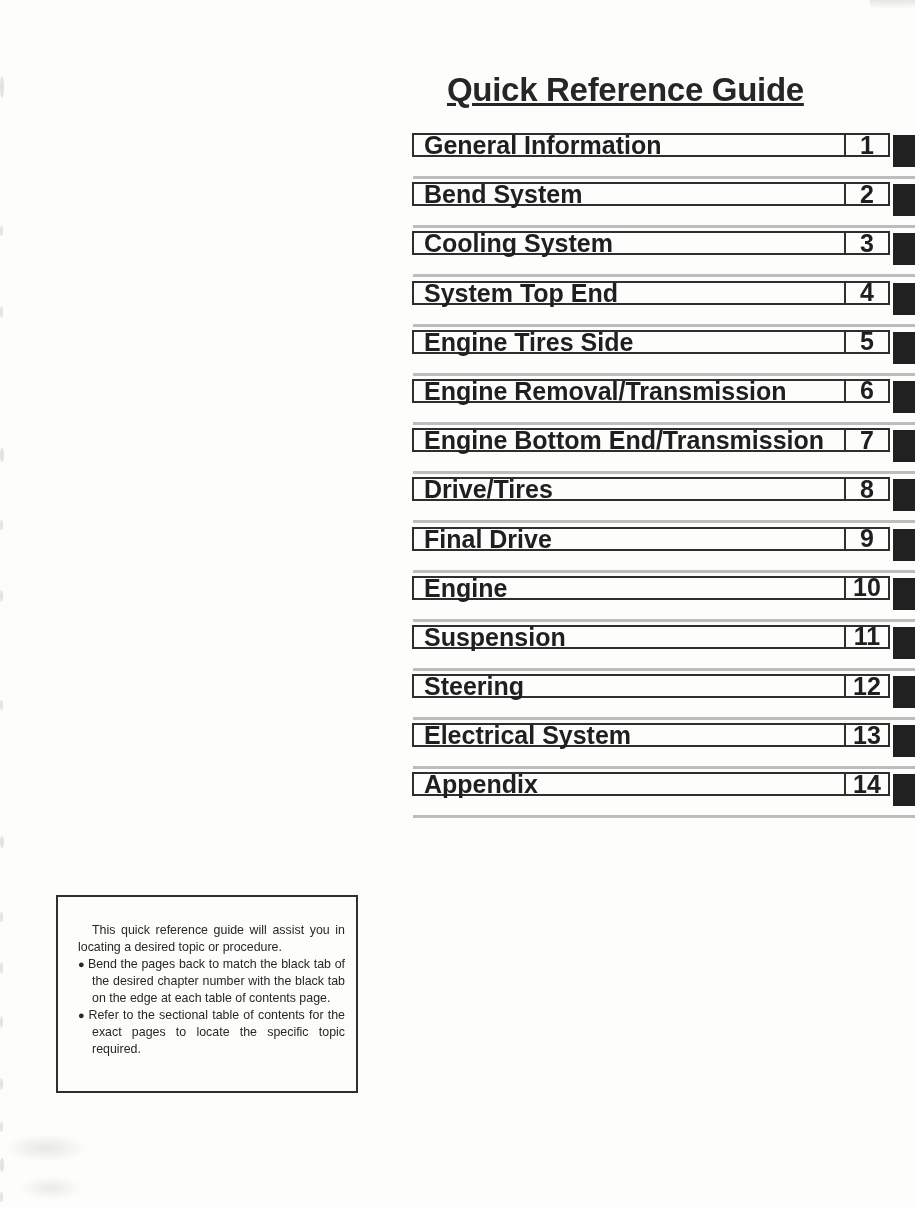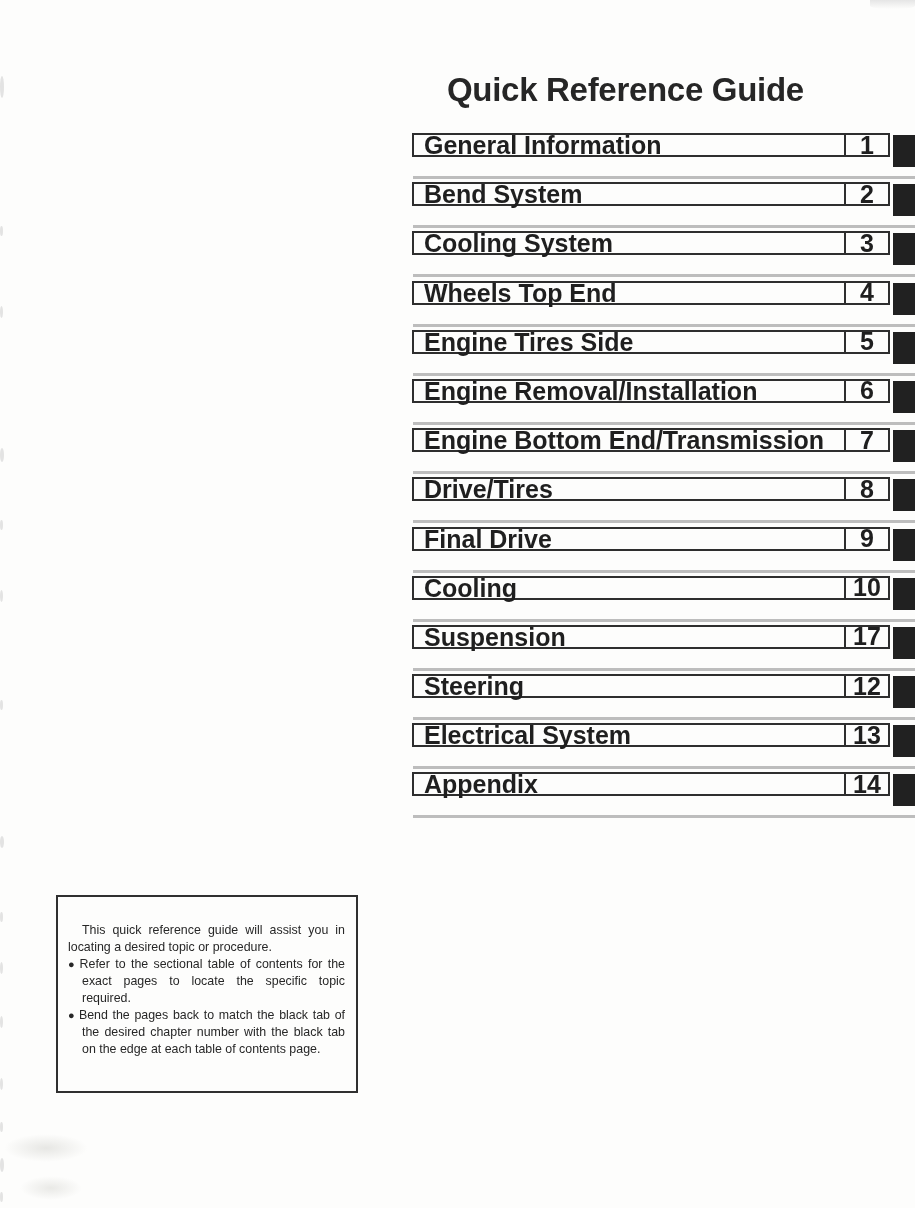--- a/index.html
+++ b/index.html
@@ -15,20 +15,21 @@
   
   .page-title {
     position: absolute;
     left: 447px; top: 71px;
     margin: 0;
     font-size: 33px;
     font-weight: bold;
     letter-spacing: -0.3px;
     color: #262626;
     white-space: nowrap;
+    text-decoration: underline;
   }
 
   
   .chapter-list {
     position: absolute;
     left: 412px; top: 133px;
     width: 503px;
   }
   .row {
     position: relative;
@@ -81,21 +82,21 @@
   }
 
   
   .note-box {
     position: absolute;
     left: 56px; top: 895px;
     width: 302px; height: 198px;
     box-sizing: border-box;
     border: 2px solid #303030;
     background: #fdfdfc;
-    padding: 25px 11px 0 10px;
+    padding: 25px 11px 0 20px;
     font-size: 12.4px;
     line-height: 17px;
     color: #272727;
     text-align: justify;
   }
   .note-intro {
     margin: 0;
     text-indent: 14px;
   }
   .note-bullet {
@@ -154,39 +155,39 @@
     <div class="row-box">
       <div class="row-label">Cooling System</div>
       <div class="row-num">3</div>
     </div>
     <div class="row-tab"></div>
     <div class="row-shadow"></div>
   </div>
 
   <div class="row">
     <div class="row-box">
-      <div class="row-label">Wheels Top End</div>
+      <div class="row-label">System Top End</div>
       <div class="row-num">4</div>
     </div>
     <div class="row-tab"></div>
     <div class="row-shadow"></div>
   </div>
 
   <div class="row">
     <div class="row-box">
       <div class="row-label">Engine Tires Side</div>
       <div class="row-num">5</div>
     </div>
     <div class="row-tab"></div>
     <div class="row-shadow"></div>
   </div>
 
   <div class="row">
     <div class="row-box">
-      <div class="row-label">Engine Removal/Installation</div>
+      <div class="row-label">Engine Removal/Transmission</div>
       <div class="row-num">6</div>
     </div>
     <div class="row-tab"></div>
     <div class="row-shadow"></div>
   </div>
 
   <div class="row">
     <div class="row-box">
       <div class="row-label">Engine Bottom End/Transmission</div>
       <div class="row-num">7</div>
@@ -208,31 +209,31 @@
     <div class="row-box">
       <div class="row-label">Final Drive</div>
       <div class="row-num">9</div>
     </div>
     <div class="row-tab"></div>
     <div class="row-shadow"></div>
   </div>
 
   <div class="row">
     <div class="row-box">
-      <div class="row-label">Cooling</div>
+      <div class="row-label">Engine</div>
       <div class="row-num">10</div>
     </div>
     <div class="row-tab"></div>
     <div class="row-shadow"></div>
   </div>
 
   <div class="row">
     <div class="row-box">
       <div class="row-label">Suspension</div>
-      <div class="row-num">17</div>
+      <div class="row-num">11</div>
     </div>
     <div class="row-tab"></div>
     <div class="row-shadow"></div>
   </div>
 
   <div class="row">
     <div class="row-box">
       <div class="row-label">Steering</div>
       <div class="row-num">12</div>
     </div>
@@ -255,23 +256,23 @@
       <div class="row-num">14</div>
     </div>
     <div class="row-tab"></div>
     <div class="row-shadow"></div>
   </div>
 </div>
 
 <div class="note-box">
   <p class="note-intro">This quick reference guide will assist you in locating a desired topic or procedure.</p>
   <div id="note-bullets">
+  <div class="note-bullet"><span class="bullet">●</span><span class="bullet-text">Bend the pages back to match the black tab of the desired chapter number with the black tab on the edge at each table of contents page.</span></div>
+
   <div class="note-bullet"><span class="bullet">●</span><span class="bullet-text">Refer to the sectional table of contents for the exact pages to locate the specific topic required.</span></div>
-
-  <div class="note-bullet"><span class="bullet">●</span><span class="bullet-text">Bend the pages back to match the black tab of the desired chapter number with the black tab on the edge at each table of contents page.</span></div>
 </div>
 </div>
 
 <div class="artifact smudge-tr"></div>
 <div class="artifact blob-1"></div>
 <div class="artifact blob-2"></div>
 <div id="edge-marks">
     <div class="artifact mark-left" style="top: 76px; height: 22px; width: 4px;"></div>
     <div class="artifact mark-left" style="top: 226px; height: 10px; width: 3px;"></div>
     <div class="artifact mark-left" style="top: 306px; height: 12px; width: 3px;"></div>

